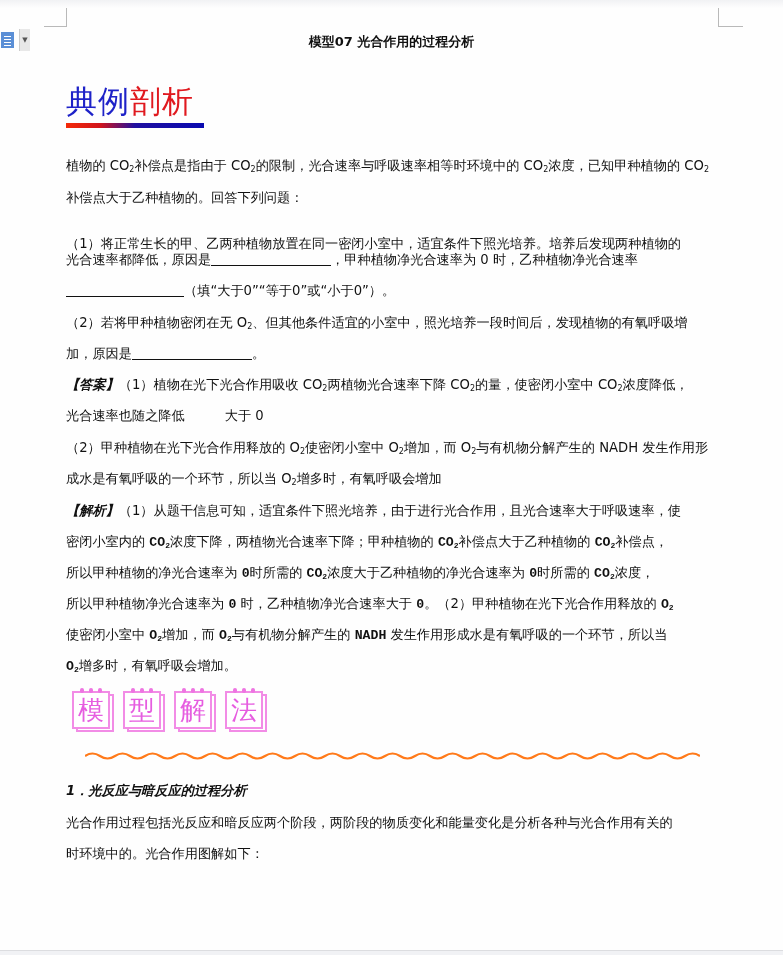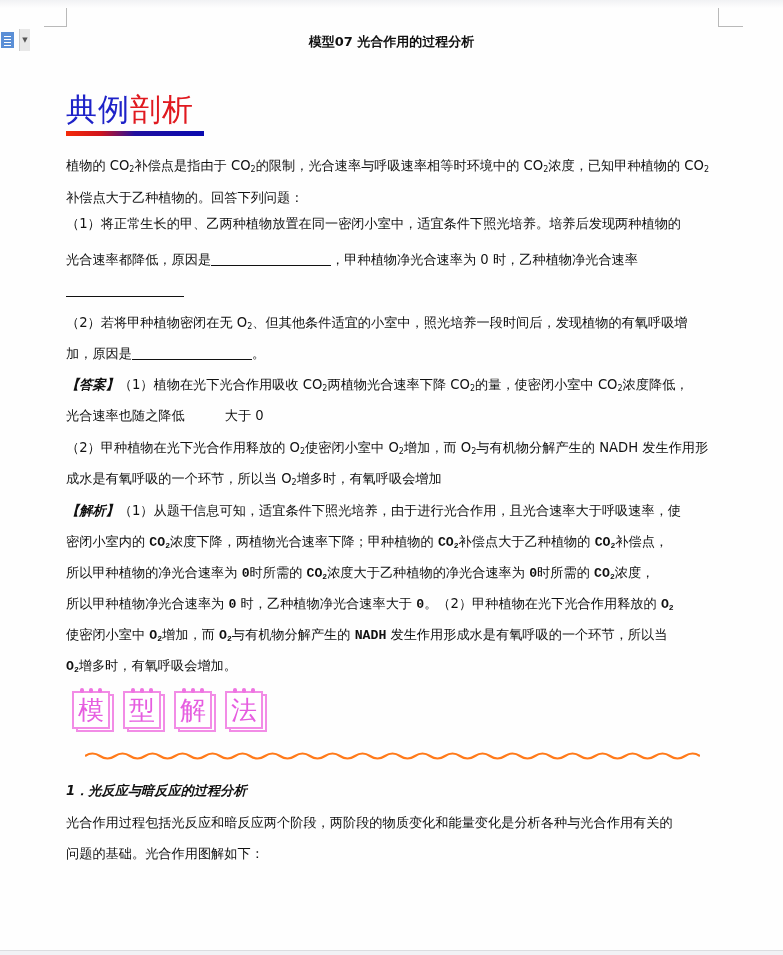--- a/index.html
+++ b/index.html
@@ -19,21 +19,21 @@
     display:flex; align-items:center; cursor:pointer; }
   .paste-btn .doc { width:13px; height:16px; background:#5b8fd6; position:relative; margin-left:1px;}
   .paste-btn .doc::before { content:""; position:absolute; left:3px; top:4px; width:7px; height:1px; background:#fff;
     box-shadow:0 3px 0 #fff, 0 6px 0 #fff, 0 9px 0 #fff; }
   .paste-btn .arrow { width:10px; height:22px; background:#e8e8e8; margin-left:5px;
     display:flex; align-items:center; justify-content:center; font-size:7px; color:#555; border-left:1px solid #ccc;}
 
   .header-title { position:absolute; left:0; width:783px; top:33px; text-align:center;
     font-size:13px; font-weight:bold; color:#111; }
 
-  .banner { position:absolute; left:66px; top:89px; }
+  .banner { position:absolute; left:66px; top:81px; }
   .banner-text { font-family:"DejaVu Serif", "Liberation Serif", serif; font-size:31px; letter-spacing:1px; line-height:40px;}
   .banner-text .b1 { color:#1e22c8; }
   .banner-text .b2 { color:#e0191f; }
   .banner-bar { width:138px; height:5px; margin-top:2px;
     background:linear-gradient(90deg,#f42a08 0%, #d0141c 25%, #2010a0 50%, #0a0ab0 100%); }
 
   .content { position:absolute; left:66px; width:655px; font-size:13.2px; }
   .line { position:absolute; left:0; white-space:nowrap; height:20px; line-height:20px; }
   sub { font-size:8px; vertical-align:-2px; line-height:0; }
   .blank { display:inline-block; border-bottom:1px solid #111; height:14px; vertical-align:-2px; }
@@ -72,26 +72,26 @@
   <div class="banner-bar"></div>
 </div>
 
 <div class="content">
 
   <div class="line" style="top:156px">
     <span>植物的 CO</span><sub>2</sub><span>补偿点是指由于 CO</span><sub>2</sub><span>的限制，光合速率与呼吸速率相等时环境中的 CO</span><sub>2</sub><span>浓度，已知甲种植物的 CO</span><sub>2</sub>
   </div>
   <div class="line" style="top:188px">补偿点大于乙种植物的。回答下列问题：</div>
 
-  <div class="line" style="top:214px">（1）将正常生长的甲、乙两种植物放置在同一密闭小室中，适宜条件下照光培养。培养后发现两种植物的</div>
+  <div class="line" style="top:234px">（1）将正常生长的甲、乙两种植物放置在同一密闭小室中，适宜条件下照光培养。培养后发现两种植物的</div>
   <div class="line" style="top:250px">
     <span>光合速率都降低，原因是</span><span class="blank" style="width:120px"></span><span>，甲种植物净光合速率为 0 时，乙种植物净光合速率</span>
   </div>
   <div class="line" style="top:281px">
-    <span class="blank" style="width:118px"></span>
+    <span class="blank" style="width:118px"></span><span>（填“大于0”“等于0”或“小于0”）。</span>
   </div>
 
   <div class="line" style="top:313px">
     <span>（2）若将甲种植物密闭在无 O</span><sub>2</sub><span>、但其他条件适宜的小室中，照光培养一段时间后，发现植物的有氧呼吸增</span>
   </div>
   <div class="line" style="top:344px">
     <span>加，原因是</span><span class="blank" style="width:120px"></span><span>。</span>
   </div>
 
   <div class="line" style="top:375px">
@@ -121,21 +121,21 @@
   </div>
   <div class="line" style="top:625px">
     <span>使密闭小室中 </span><span class="ser">O</span><sub class="ser">2</sub><span>增加，而 </span><span class="ser">O</span><sub class="ser">2</sub><span>与有机物分解产生的 </span><span class="ser">NADH</span><span> 发生作用形成水是有氧呼吸的一个环节，所以当</span>
   </div>
   <div class="line" style="top:656px">
     <span class="ser">O</span><sub class="ser">2</sub><span>增多时，有氧呼吸会增加。</span>
   </div>
 
   <div class="line bold" style="top:781px">1．光反应与暗反应的过程分析</div>
   <div class="line" style="top:813px">光合作用过程包括光反应和暗反应两个阶段，两阶段的物质变化和能量变化是分析各种与光合作用有关的</div>
-  <div class="line" style="top:844px">问题的基础。光合作用图解如下：</div>
+  <div class="line" style="top:844px">时环境中的。光合作用图解如下：</div>
 </div>
 
 <div class="model-tiles">
   <div class="tile">
       <div class="pg2"></div>
       <div class="pg1">模</div>
       <div class="rings">
         <i></i>
         <i></i>
         <i></i>

